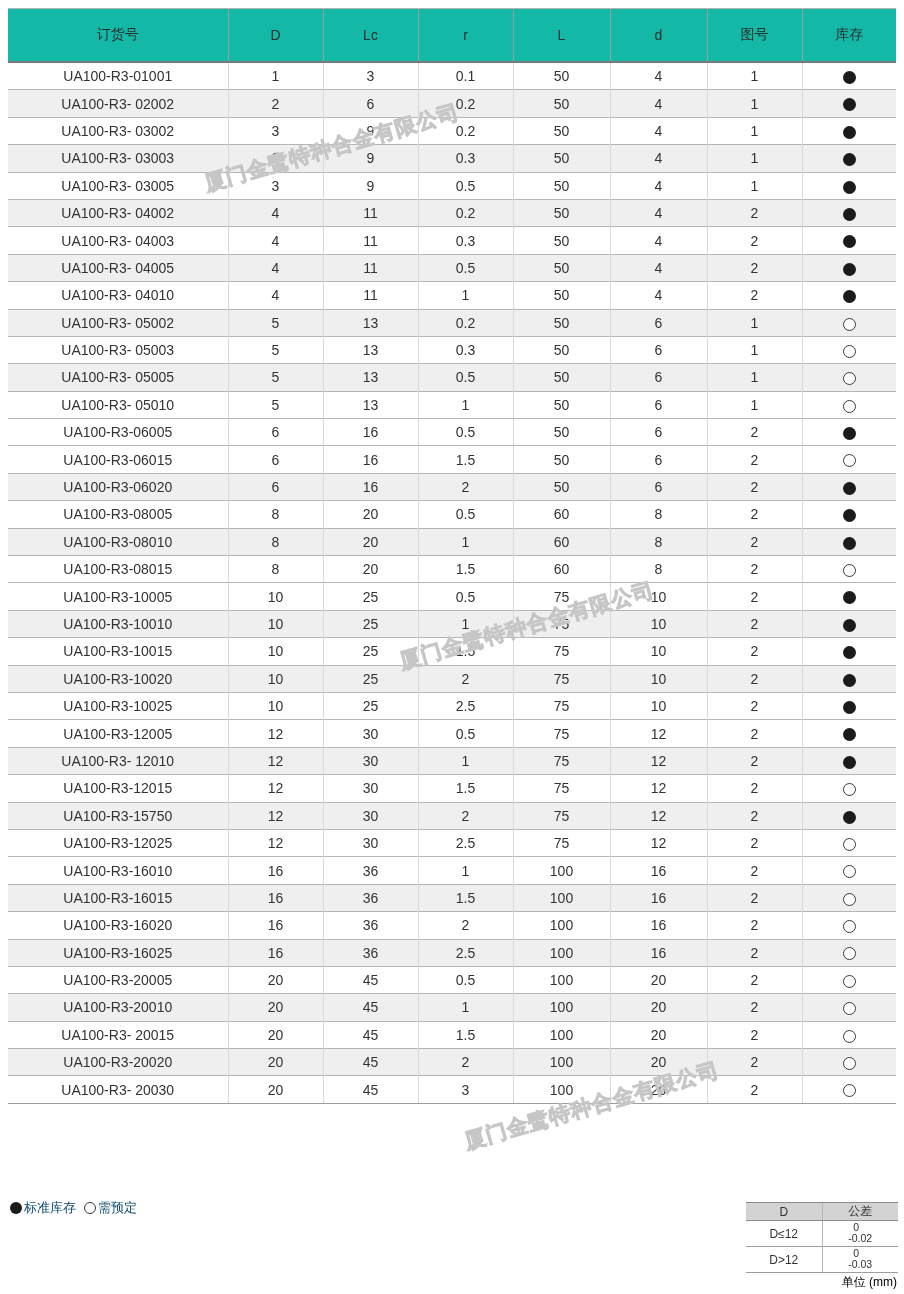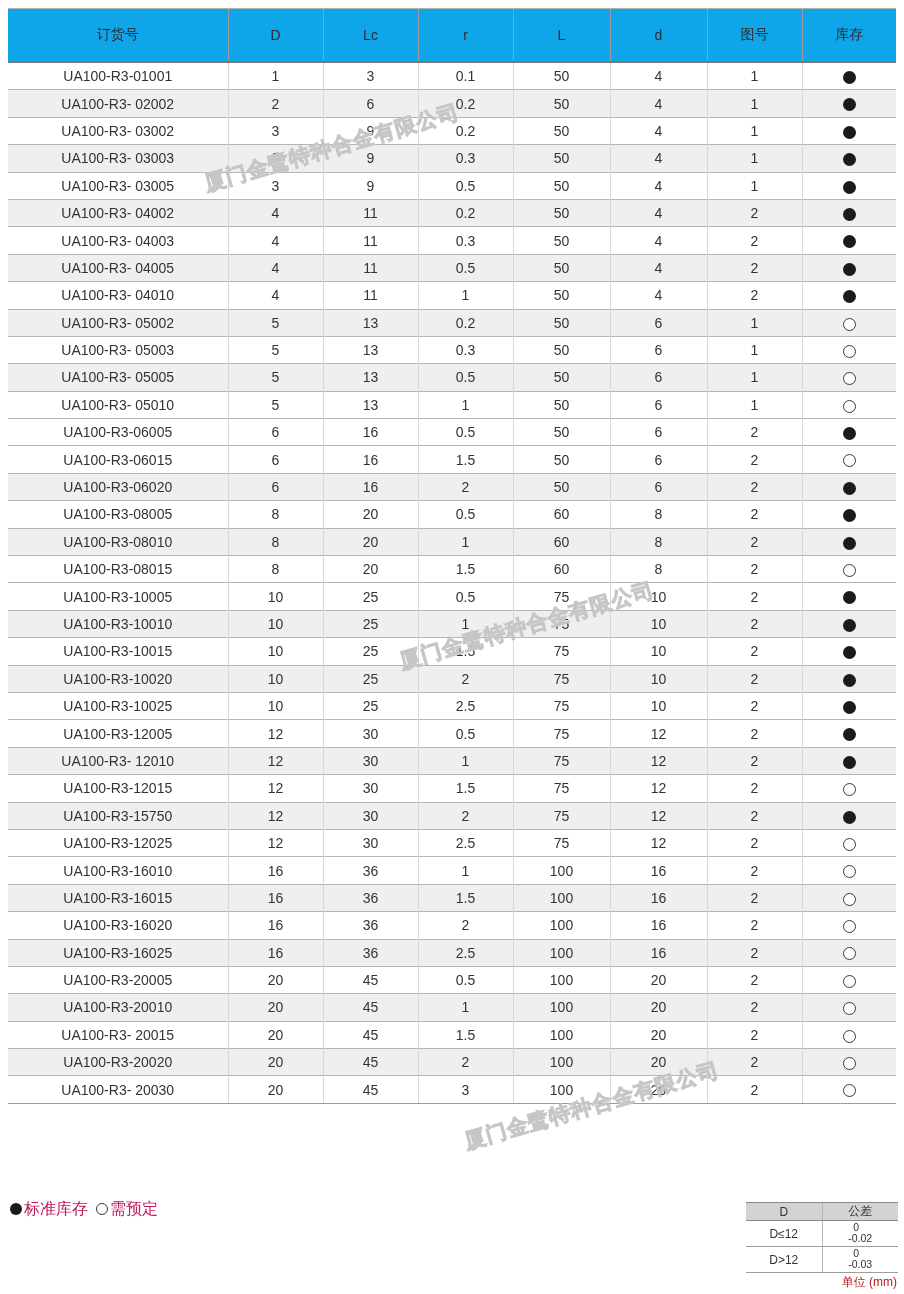--- a/index.html
+++ b/index.html
@@ -19,21 +19,21 @@
   table.main {
     position: absolute;
     left: 8px;
     top: 8px;
     width: 888px;
     border-collapse: collapse;
     table-layout: fixed;
   }
   table.main thead th {
     height: 50px;
-    background: #0ea5e9;
+    background: #14b8a6;
     font-size: 14px;
     font-weight: normal;
     color: #2e2e2e;
     text-align: center;
     vertical-align: middle;
     border-top: 1px solid #b3b3b3;
     border-bottom: 2px solid #7a7a7a;
   }
   table.main thead th + th { border-left: 1px solid #9c9c9c; }
   table.main tbody td {
@@ -60,22 +60,22 @@
     box-sizing: border-box;
   }
   .dot-filled { background: #1b1b1b; }
   .dot-open { background: #ffffff; border: 1.5px solid #3a3a3a; }
 
   
   .legend {
     position: absolute;
     left: 10px;
     top: 1199px;
-    font-size: 16px;
-    color: #be185d;
+    font-size: 13px;
+    color: #0c4a6e;
     white-space: nowrap;
   }
   .legend-item { margin-right: 8px; }
   .legend .dot { width: 12px; height: 12px; margin-right: 2px; margin-top: -2px; }
 
   
   table.tol {
     position: absolute;
     left: 746px;
     top: 1202px;
@@ -112,21 +112,21 @@
   }
   .tolstack .t1 { padding-left: 5px; }
 
   .unit {
     position: absolute;
     left: 746px;
     top: 1274px;
     width: 151px;
     text-align: right;
     font-size: 12px;
-    color: #b91c1c;
+    color: #000000;
   }
 
   
   .wm {
     position: absolute;
     white-space: nowrap;
     font-size: 21px;
     font-weight: 700;
     letter-spacing: 1px;
     color: rgba(255, 255, 255, 0.08);

